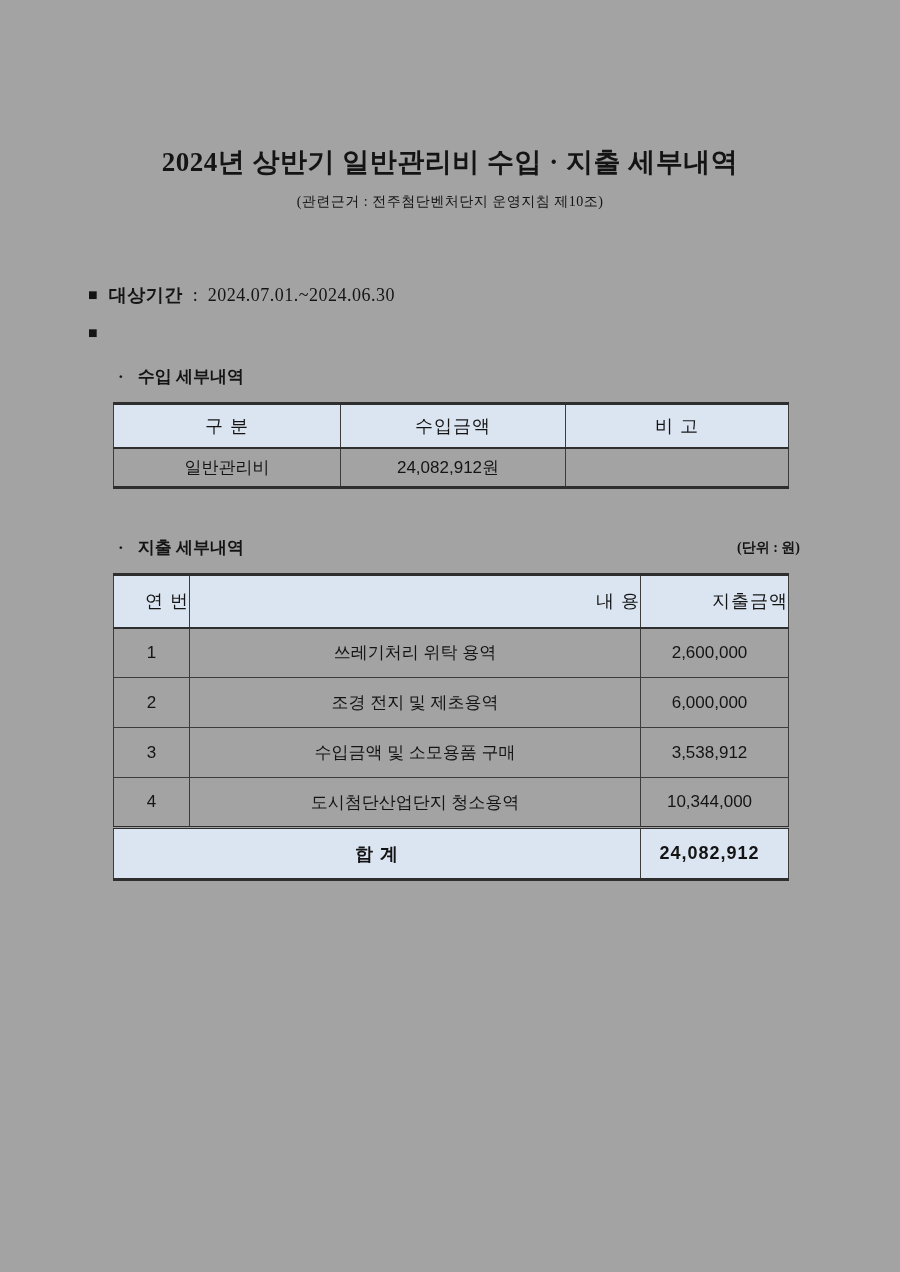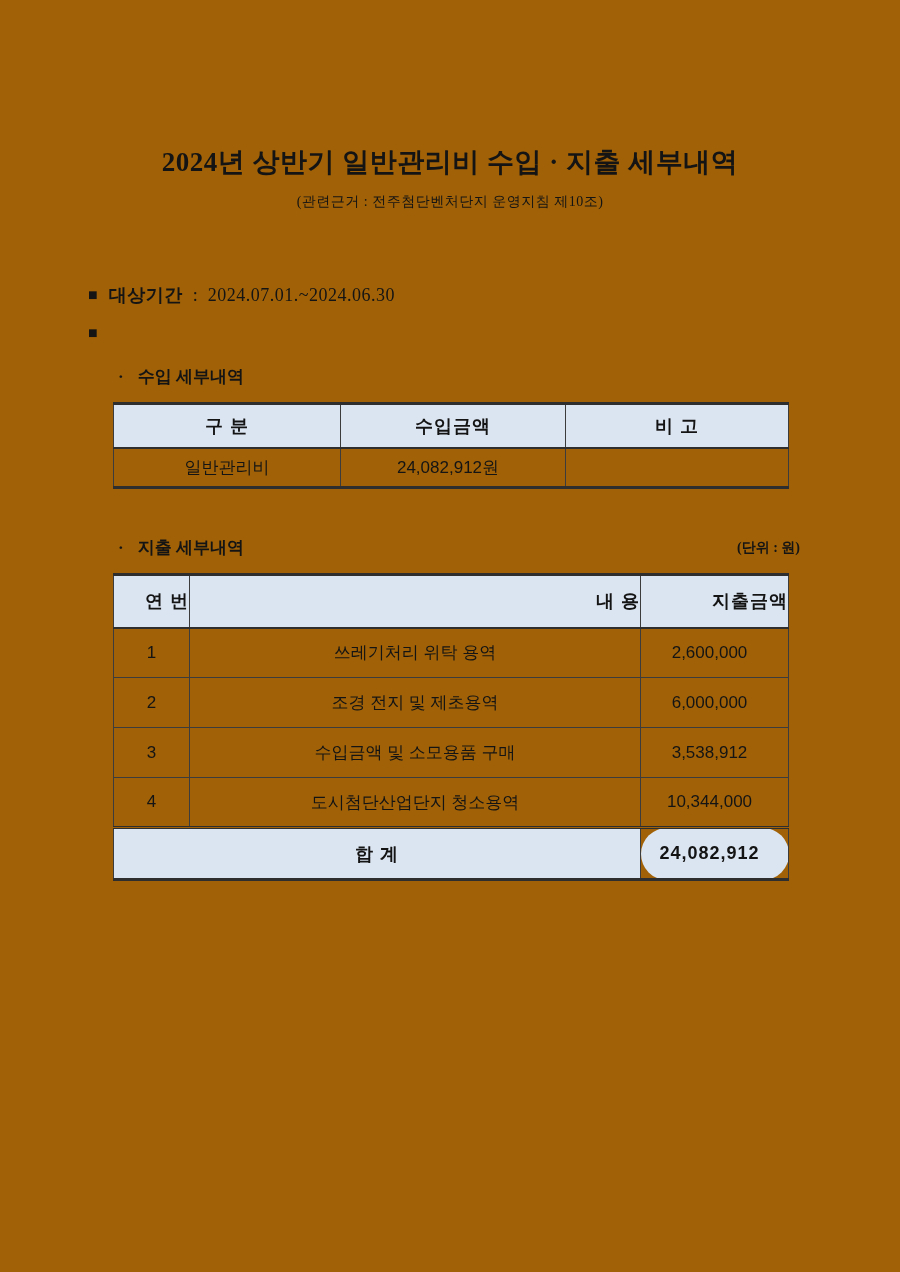--- a/index.html
+++ b/index.html
@@ -1,21 +1,21 @@
 <!DOCTYPE html>
 <html><head>
 <meta charset="utf-8">
 <style>
   * { margin:0; padding:0; box-sizing:border-box; }
   html,body { background:#fff; }
   .page {
     position:relative;
     width:900px; height:1272px;
     margin:0 auto;
-    background:#a16207;
+    background:#a3a3a3;
     color:#141414;
     font-family:"Liberation Serif", serif;
     overflow:hidden;
   }
   .title {
     margin-top:146px;
     font-size:27px;
     line-height:32px;
     font-weight:bold;
     text-align:center;
@@ -73,35 +73,34 @@
     border-right:1px solid #3c3c3c;
   }
   .tbl th, .tbl td {
     border:1px solid #3c3c3c;
     text-align:center;
     vertical-align:middle;
     overflow:hidden;
   }
   .tbl th {
     background:#dbe5f1;
-    font-weight:bold;
+    font-weight:normal;
     font-size:18px;
     border-bottom:2px solid #2e2e2e;
     letter-spacing:1px;
   }
   .tbl-income { width:675px; }
   .tbl-income th { height:44px; }
   .tbl-income td { height:40px; font-size:17px; }
   .tbl-expense { width:675px; }
   .tbl-expense th { height:53px;text-align:right; }
   .tbl-expense td { height:50px; font-size:17px; }
   .amount {
     text-align:left;
     padding-right:10px;
-    border-radius:28px;
   }
   .total-row td {
     background:#dbe5f1;
     border-top:3px double #2e2e2e;
     font-weight:bold;
     height:52px;
     font-size:18px;
     letter-spacing:1px;
   }
 </style>

